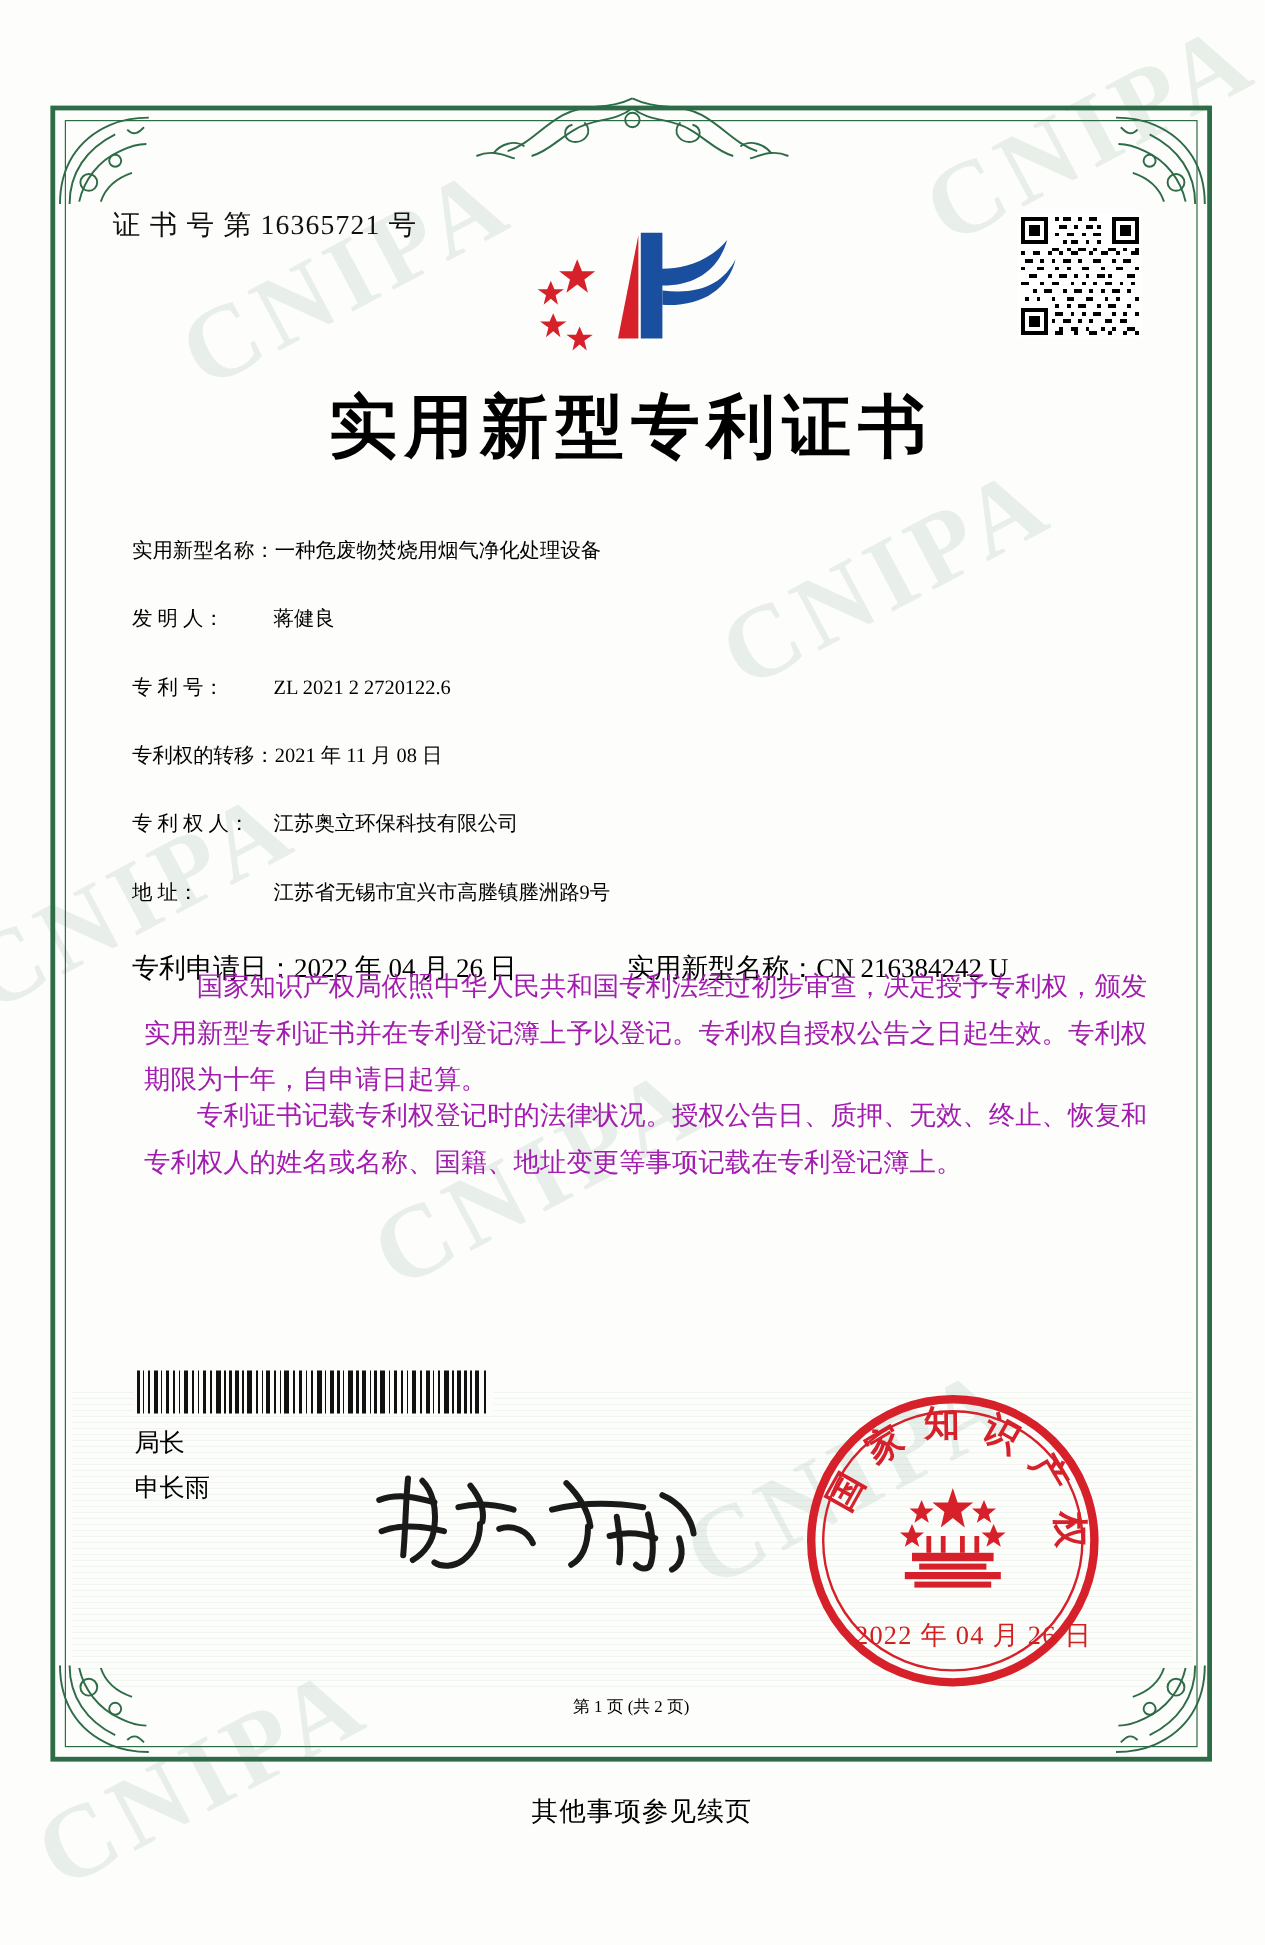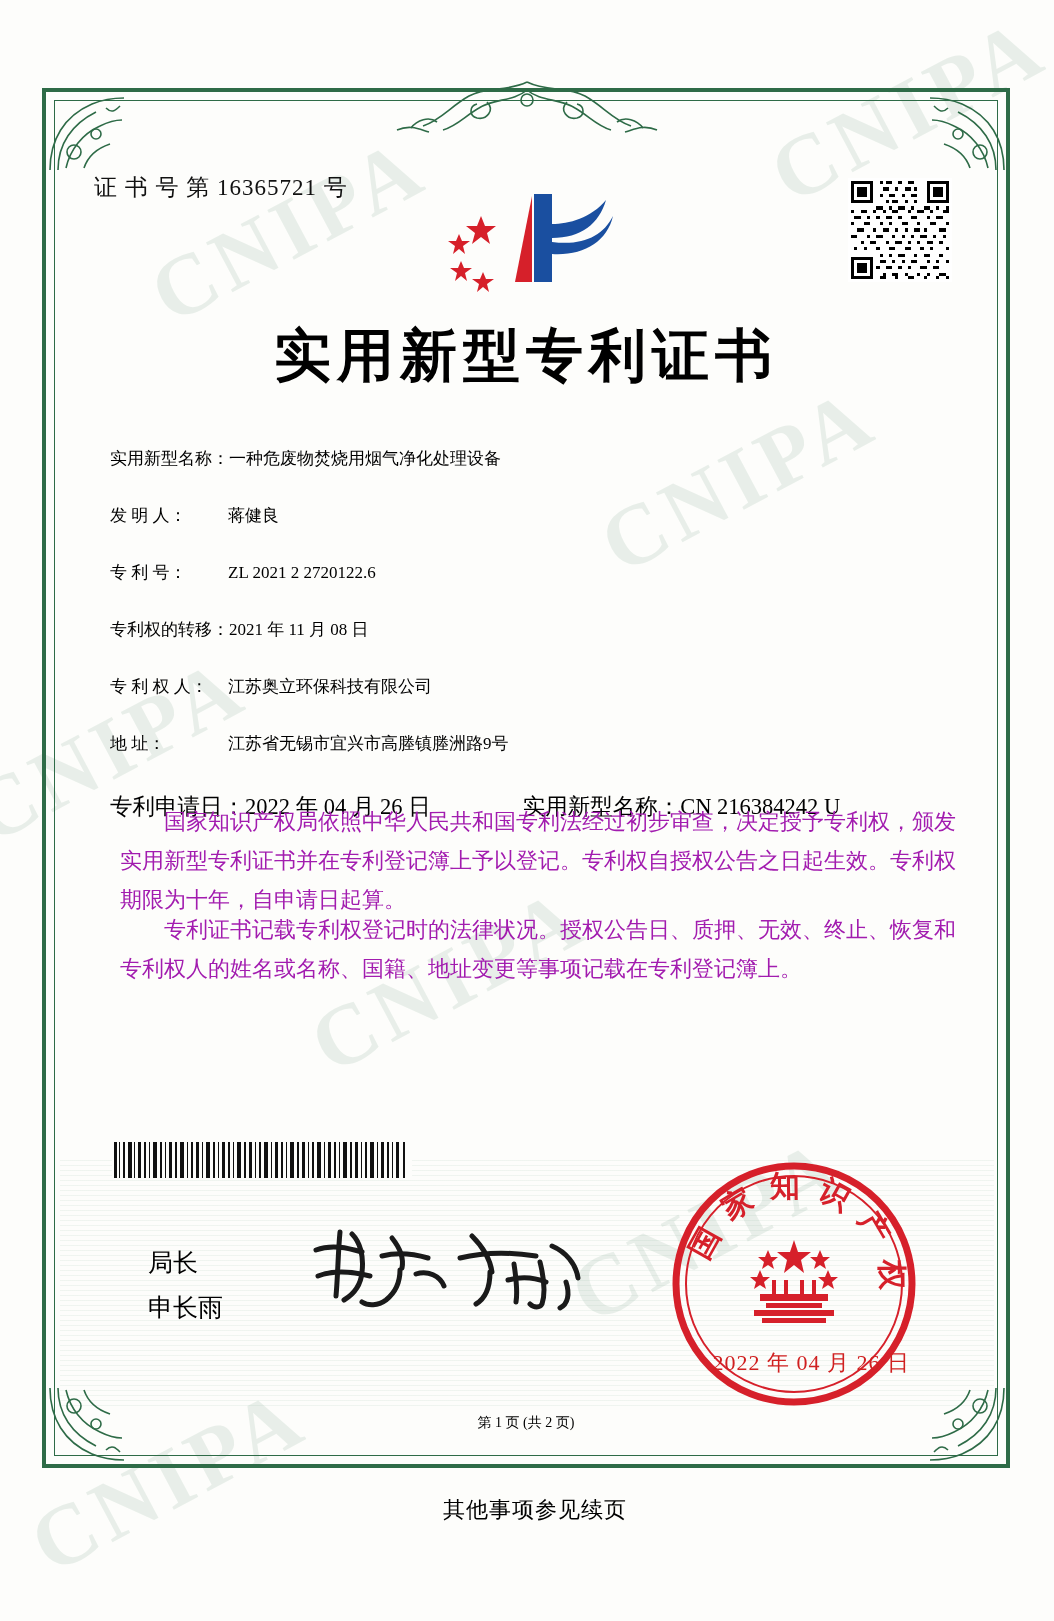--- a/index.html
+++ b/index.html
@@ -187,25 +187,24 @@
     top: 1042px;
     width: 300px;
     height: 36px;
   }
   .barcode svg { width: 100%; height: 100%; display: block; }
 
   
   .sig-labels {
     position: absolute;
     left: 58px;
-    top: 1140px;
-    font-size: 25px;
+    top: 1084px;
+    font-size: 21px;
     line-height: 1.8;
     color: #000;
-    margin-left: 36px;
   }
   .handwriting {
     position: absolute;
     left: 250px;
     top: 1122px;
     width: 300px;
     height: 90px;
     color: #1a1a1a;
   }
   .handwriting svg { width:100%; height:100%; display:block; }

